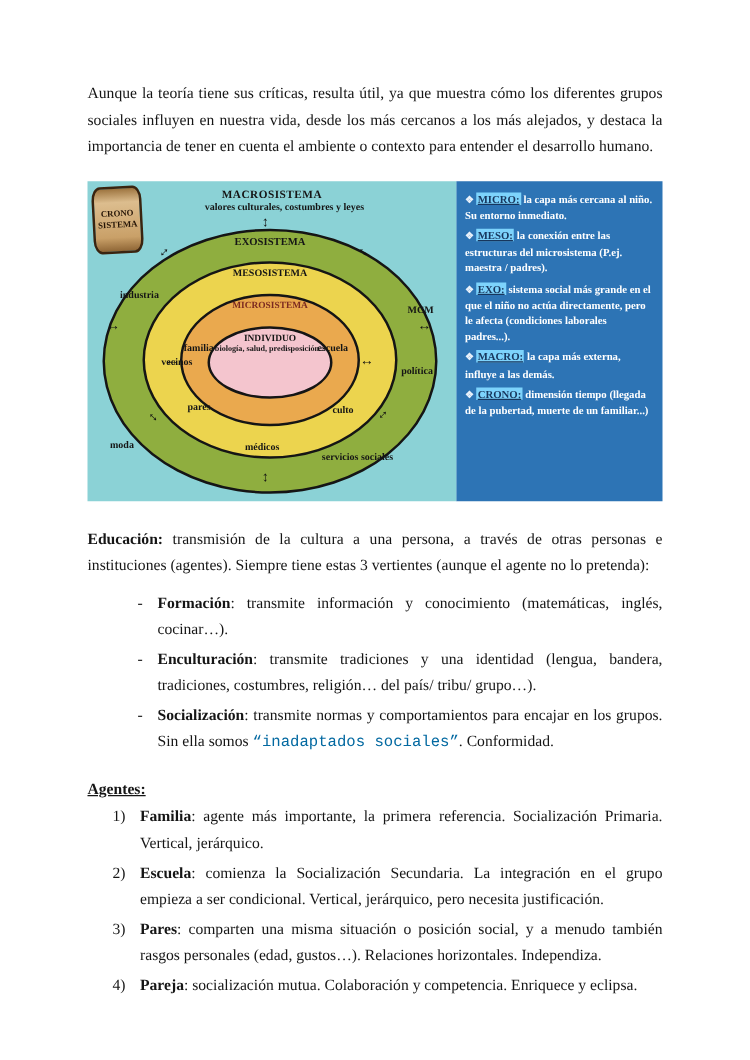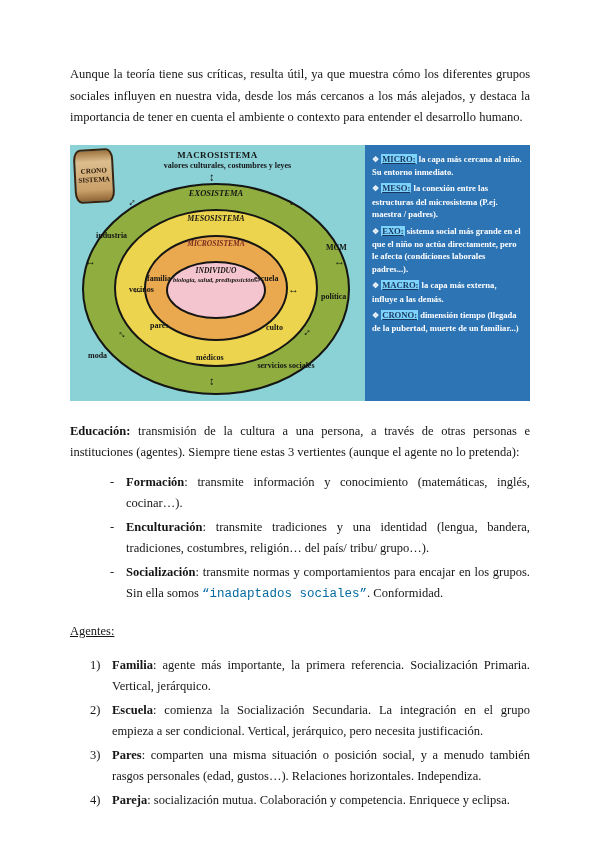--- a/index.html
+++ b/index.html
@@ -24,21 +24,21 @@
   .macro-title { position:absolute; top:5px; left:0; width:100%; text-align:center;
     font-size:9px; font-weight:bold; letter-spacing:.4px; }
   .macro-sub { position:absolute; top:16px; left:0; width:100%; text-align:center;
     font-size:8px; font-weight:bold;padding-left:20px; }
   .ellipse { position:absolute; border:2px solid #151515; border-radius:50%; }
   .exo   { left:12px;  top:38px;  width:268px; height:212px; background:#8fae3f; }
   .meso  { left:44px;  top:64px;  width:204px; height:158px; background:#ecd44e; }
   .micro { left:74px;  top:90px;  width:144px; height:106px; background:#eaa94e; }
   .indiv { left:96px;  top:116px; width:100px; height:58px;  background:#f4c5ce; }
 
-  .ring-title { position:absolute; text-align:center; font-weight:bold; z-index:5;font-style:italic; }
+  .ring-title { position:absolute; text-align:center; font-weight:bold; z-index:5; }
   .exo-title   { top:43px;  left:12px; width:268px; font-size:8.5px; }
   .meso-title  { top:69px;  left:44px; width:204px; font-size:8px; }
   .micro-title { top:94px;  left:74px; width:144px; font-size:7.5px; color:#7c2a20; }
   .indiv-title { top:121px; left:96px; width:100px; font-size:7.5px; }
   .indiv-sub   { top:131px; left:96px; width:100px; font-size:6.5px; line-height:8.5px; font-weight:bold; }
 
   .tag { position:absolute; font-size:8px; font-weight:bold; z-index:5; white-space:nowrap;text-align:right; }
   .tag-industria { top:86px;  left:26px; }
   .tag-mcm       { top:98px;  left:236px;margin-left:20px; }
   .tag-vecinos   { top:140px; left:13px;margin-left:46px; }
@@ -70,22 +70,22 @@
   .leg-term { background:#7dd3fc; color:#17365d; text-decoration:underline; padding:0 1px; }
 
   
   .educacion { margin-top:20px; }
   .ul { margin-top:8px; }
   .li { display:flex; margin-left:40px; font-size:12.5px; line-height:21.5px; margin-bottom:2px; }
   .li .marker { width:16px; flex:none; }
   .li-text { flex:1; text-align:justify; }
   .red { color:#0369a1;font-family:Liberation Mono, monospace; }
 
-  .agentes-heading { margin-top:18px; margin-bottom:16px; font-size:12.5px;
-    font-weight:normal; text-decoration:underline; }
+  .agentes-heading { margin-top:18px; margin-bottom:4px; font-size:12.5px;
+    font-weight:bold; text-decoration:underline; }
   .ol .li { margin-left:20px; }
   .ol .marker { width:22px; }
 </style>
 </head>
 <body>
 
 <div class="page">
 
   <p class="body-text">Aunque la teoría tiene sus críticas, resulta útil, ya que muestra cómo los diferentes grupos sociales influyen en nuestra vida, desde los más cercanos a los más alejados, y destaca la importancia de tener en cuenta el ambiente o contexto para entender el desarrollo humano.</p>
 

